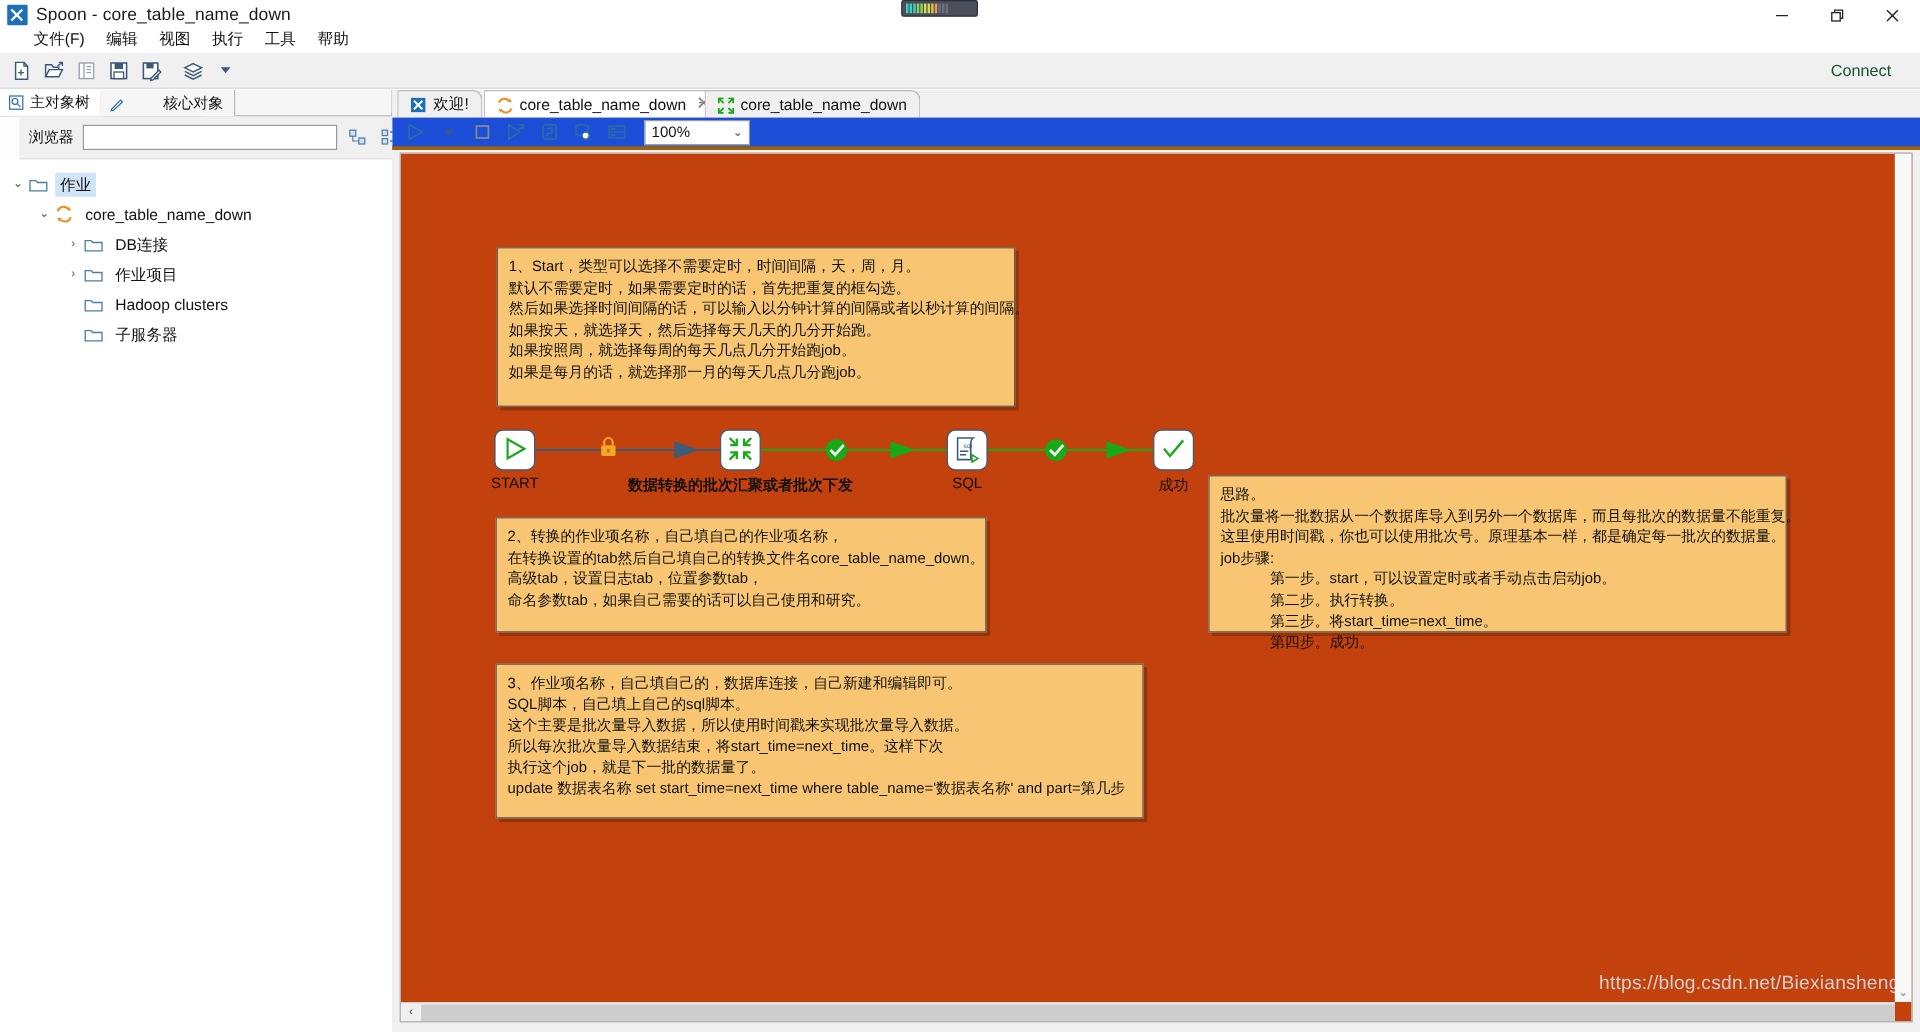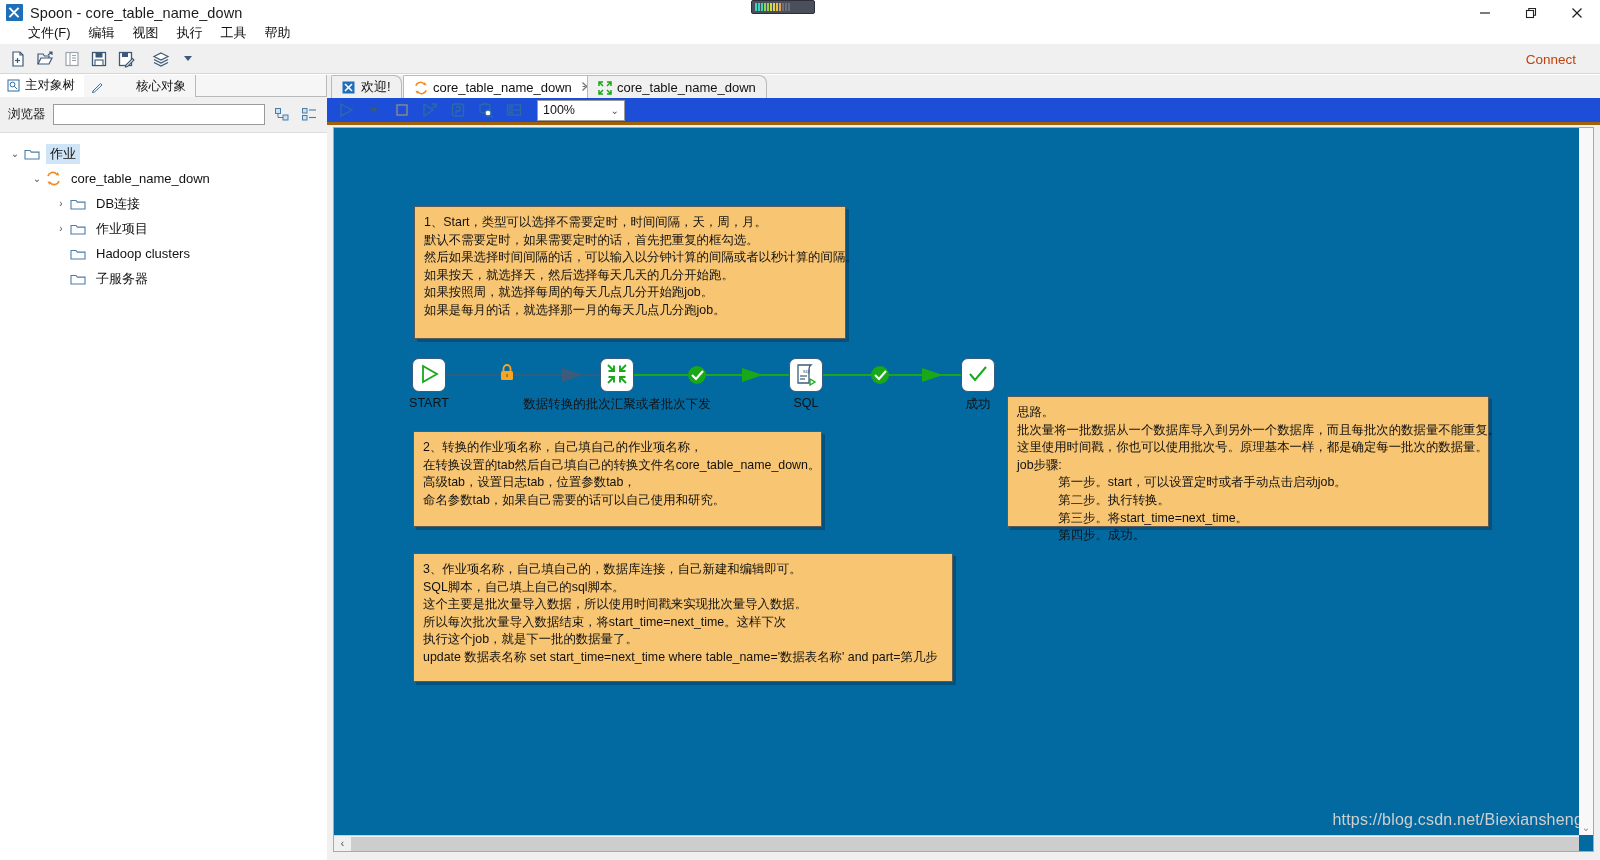--- a/index.html
+++ b/index.html
@@ -54,21 +54,21 @@
   }
   .tbtn { width:25px; height:24px; display:flex; align-items:center; justify-content:center; }
   .tbtn svg { display:block; }
   .tb-sep { width:6px; }
   .caret-down {
     width:0;height:0;border-left:4.5px solid transparent;border-right:4.5px solid transparent;
     border-top:5px solid #3c5a78;
   }
   .connect-label {
     position:absolute; right:24px; top:50%; transform:translateY(-50%);
-    font-size:13.5px; color:#c2410c;
+    font-size:13.5px; color:#14532d;
   }
 
   
   .leftpanel {
     position:absolute; left:0; top:75px; width:327px; height:785px;
     background:#fdfdfd; border-right:1px solid #b9b9b9;
   }
   .tabstrip {
     position:relative; height:22px; background:#f6f6f6;
     border-bottom:3px solid #7f1d1d;
@@ -78,21 +78,21 @@
     padding:0 9px 0 7px; font-size:12.5px; color:#111; gap:5px;
     border-right:1px solid #b9b9b9;
   }
   .ltab.active { background:#ffffff; border-bottom:1px solid #ffffff; }
   .ltab.inactive { background:#f6f6f6; }
   .ltab-rest { position:absolute; left:170px; top:0; right:0; height:22px;
     background:#f6f6f6; border-bottom:1px solid #b9b9b9;}
   .tabicon { width:13px; height:13px; flex:0 0 auto; }
 
   .browserrow {
-    position:absolute; left:0; top:22px; width:327px; height:36px;
+    position:absolute; left:16px; top:22px; width:327px; height:36px;
     display:flex; align-items:center; padding:0 8px; gap:7px; background:#f0f0f0;
     border-bottom:1px solid #dcdcdc;
   }
   .browser-label { font-size:12.5px; color:#111; }
   .browser-input {
     flex:1 1 auto; height:21px; background:#fff; border:1px solid #9a9a9a;
     font-family:inherit; font-size:12px; padding:0 4px; outline:none;
   }
   .mini-ico { width:20px; height:18px; display:flex; align-items:center; justify-content:center; }
 
@@ -127,21 +127,21 @@
     margin-left:8px; width:88px; height:21px; background:#fff; border:1px solid #9a9a9a;
     display:flex; align-items:center; justify-content:space-between;
     padding:0 5px; font-size:12.5px; color:#111;
   }
   .zchev { color:#555; font-size:10px; }
 
   .canvaswrap {
     position:absolute; left:6px; top:52px; right:6px; bottom:8px;
     background:#fff; border:1px solid #a9a9a9; overflow:hidden;
   }
-  .canvas { position:absolute; left:0; top:0; right:0; bottom:0; background:#0369a1; }
+  .canvas { position:absolute; left:0; top:0; right:0; bottom:0; background:#c2410c; }
 
   
   .note {
     position:absolute; background:#f8c572; border:1px solid #5a5a5a;
     box-shadow:3px 3px 0 rgba(0,0,0,.22);
     padding:7px 9px 9px 9px; font-size:12.4px; line-height:17.6px; color:#111;
     white-space:pre; font-family:"Liberation Sans","DejaVu Sans",sans-serif;
   }
 
   
@@ -573,21 +573,21 @@
             <svg width="22" height="22" viewBox="0 0 22 22">
               <g stroke="#18a818" stroke-width="1.9" fill="none">
                 <path d="M2 2 L8 8 M8 2.5 L8 8 L2.5 8"></path>
                 <path d="M20 2 L14 8 M14 2.5 L14 8 L19.5 8"></path>
                 <path d="M2 20 L8 14 M8 19.5 L8 14 L2.5 14"></path>
                 <path d="M20 20 L14 14 M14 19.5 L14 14 L19.5 14"></path>
               </g>
             </svg>
           </span>
         </div>
-        <div class="nodelabel" style="left:183px; top:268px; width:200px;">数据转换的批次汇聚或者批次下发</div>
+        <div class="nodelabel" style="left:183px; top:268px; width:200px;font-weight:bold;">数据转换的批次汇聚或者批次下发</div>
 
         <div class="nodebox" style="left:455px; top:230px;">
           <span>
             <svg width="24" height="24" viewBox="0 0 24 24">
               <path d="M4 3 h13 q-2 1.5 -2 4 v14 H4 Z" fill="#fff" stroke="#3b5c7a" stroke-width="1.3"></path>
               <text x="9" y="11" font-family="Liberation Sans, sans-serif" font-size="5.5" fill="#3b5c7a">sql</text>
               <line x1="6" y1="14" x2="13" y2="14" stroke="#3b5c7a" stroke-width="1.2"></line>
               <line x1="6" y1="17" x2="11" y2="17" stroke="#3b5c7a" stroke-width="1.2"></line>
               <polygon points="16,17 21,20 16,23" fill="none" stroke="#18a818" stroke-width="1.3"></polygon>
             </svg>

